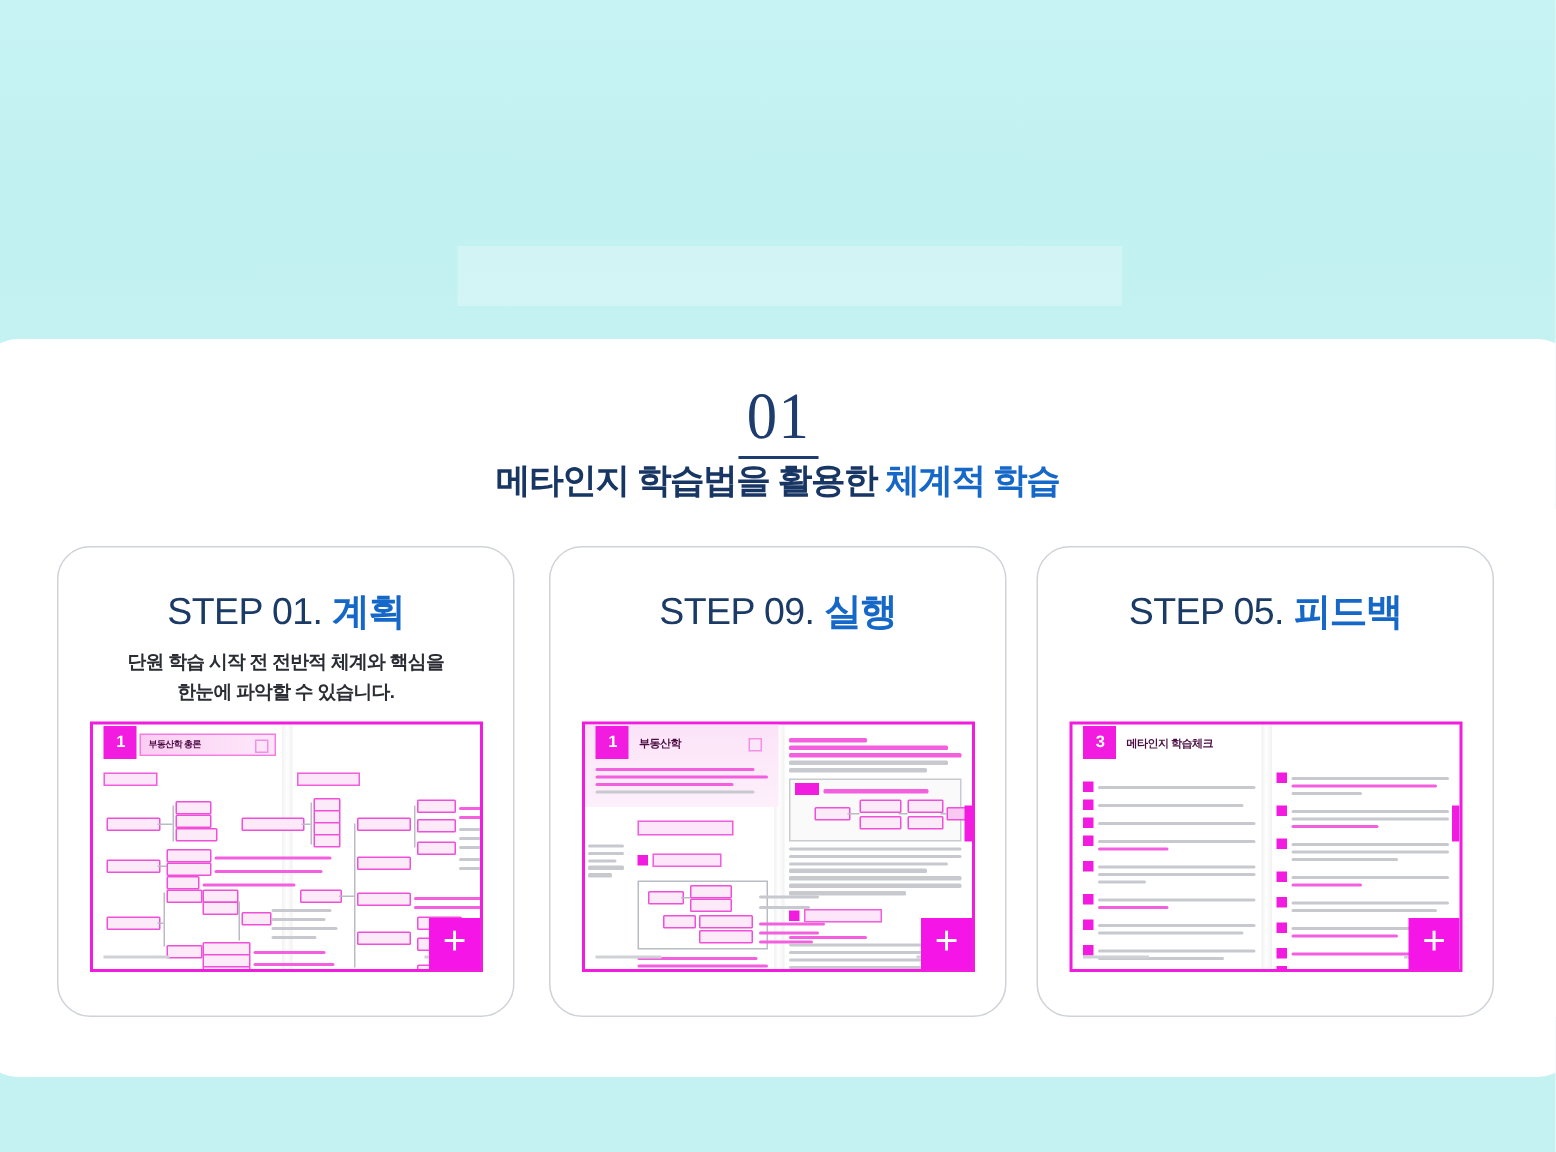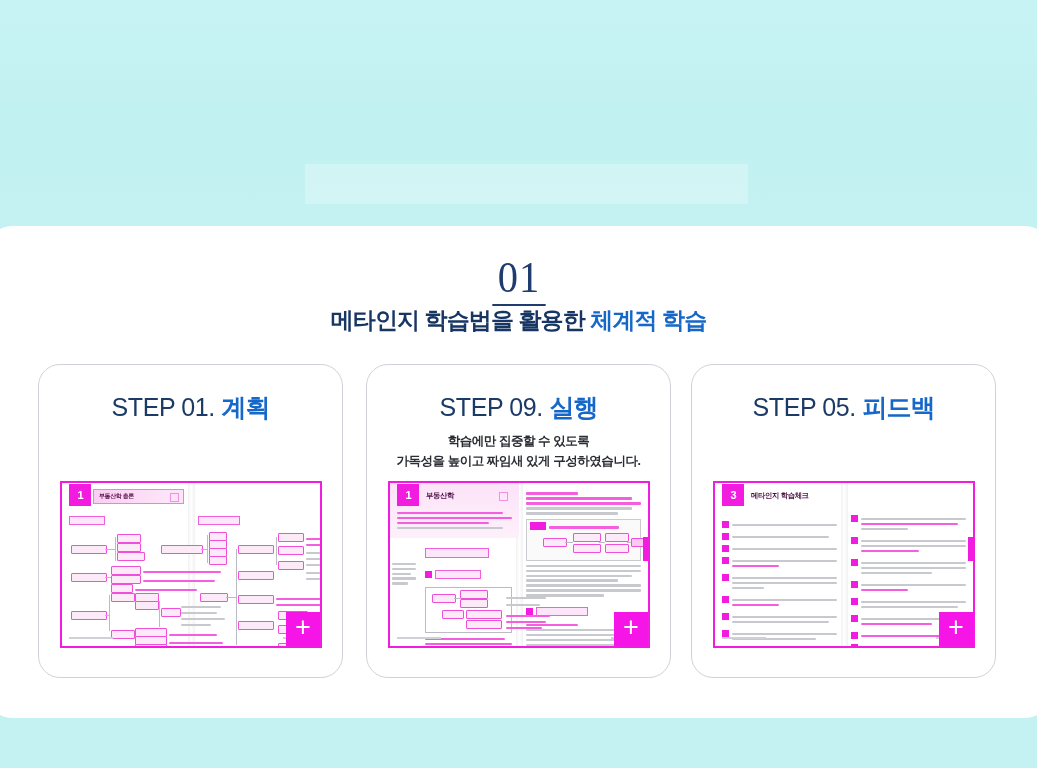--- a/index.html
+++ b/index.html
@@ -290,20 +290,22 @@
   <div class="sec-heading">
     <span>메타인지 학습법을 활용한 </span><span class="accent">체계적 학습</span>
   </div>
 
   <div class="cards">
 
     <div class="card c1">
       <div class="card-title">
         <span>STEP 01. </span><span class="step-accent">계획</span>
       </div>
+      <div class="card-desc">단원 학습 시작 전 전반적 체계와 핵심을
+한눈에 파악할 수 있습니다.</div>
 
       <div class="book">
         <div class="gutter"></div>
 
         <div class="page left">
           <div class="bk-head">
             <div class="chapnum">1</div>
             <div class="bar">
               <div class="tt">부동산학 총론</div>
               <div class="sq"></div>
@@ -403,22 +405,20 @@
         </div>
 
         <div class="plus-badge">+</div>
       </div>
     </div>
 
     <div class="card c2">
       <div class="card-title">
         <span>STEP 09. </span><span class="step-accent">실행</span>
       </div>
-      <div class="card-desc">학습에만 집중할 수 있도록
-가독성을 높이고 짜임새 있게 구성하였습니다.</div>
 
       <div class="book">
         <div class="gutter"></div>
 
         <div class="page left" style="padding:0">
           <div style="background:linear-gradient(180deg,#fce3f8,#fdf0fb);padding:6px 7px 6px 7px;">
             <div class="bk-head">
               <div class="chapnum">1</div>
               <div class="bar" style="background:transparent;border:none">
                 <div class="tt" style="font-size:8px;top:1px">부동산학</div>

